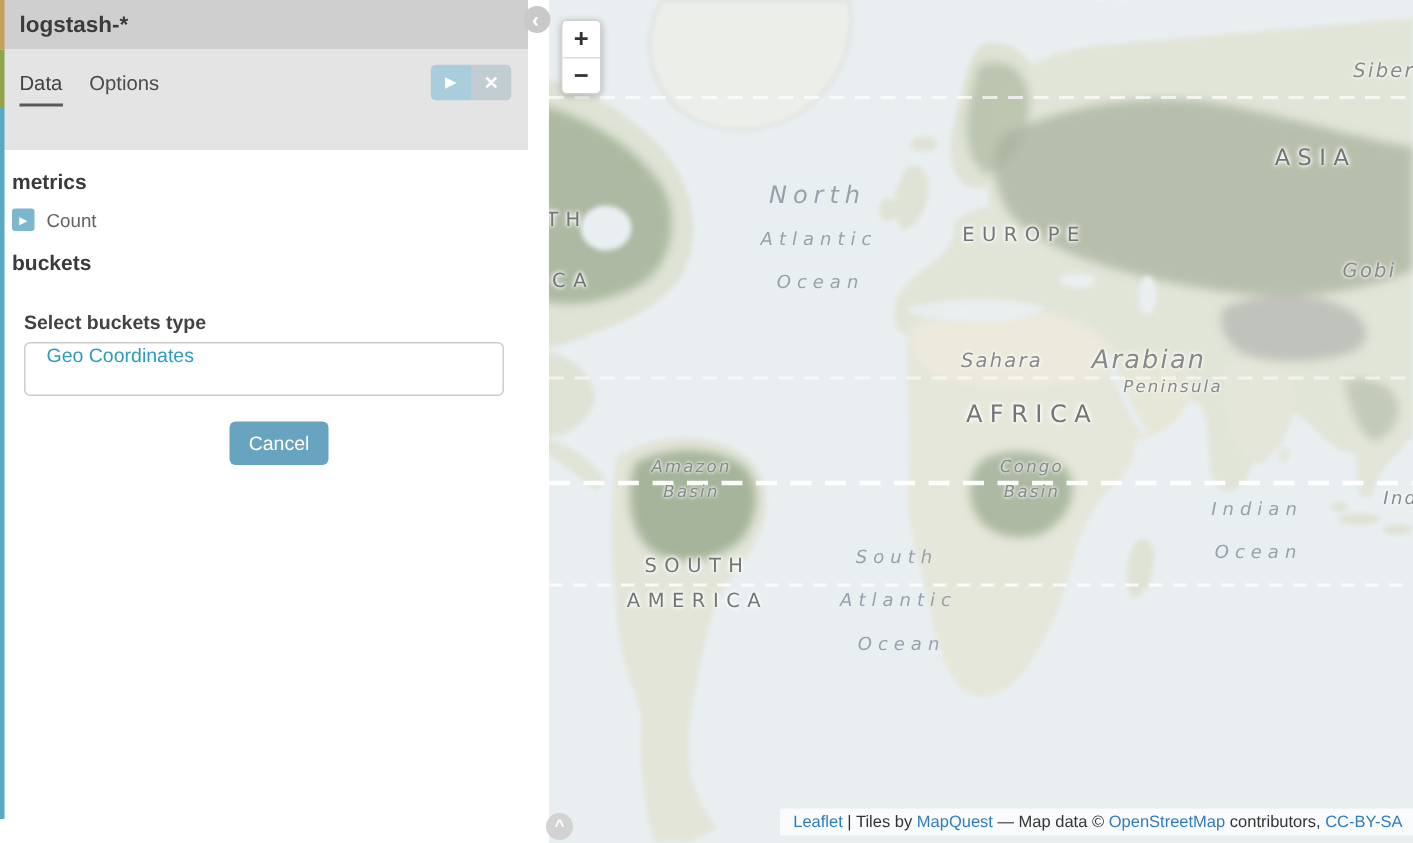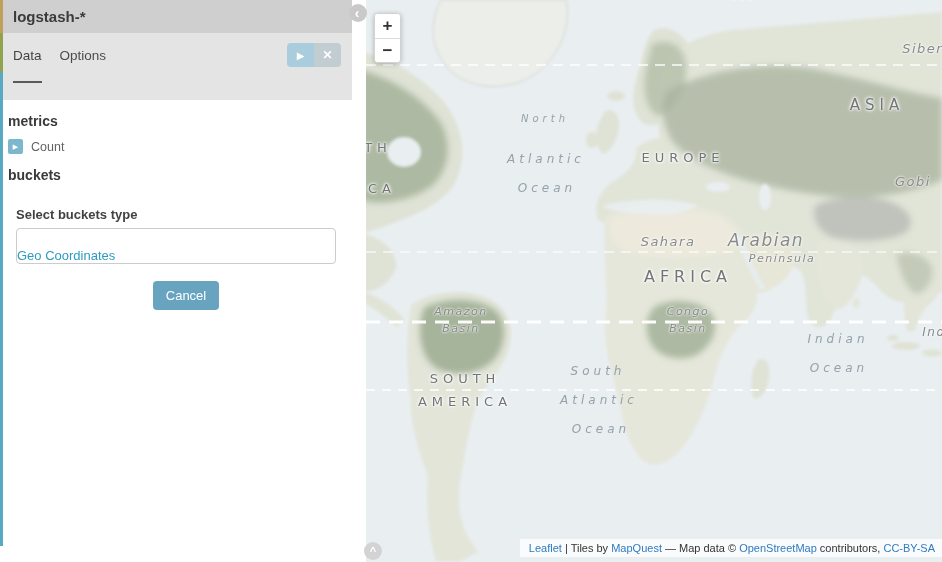--- a/index.html
+++ b/index.html
@@ -13,42 +13,42 @@
   .stripe-gold  { top:0;   height:33px;  }
   .stripe-olive { top:33px; height:39px; }
   .stripe-teal  { top:72px; height:474px; }
 
   .vis-header { height:33px; background:#cfcfcf; display:flex; align-items:center;
                 padding-left:13px; font-weight:bold; font-size:15px; color:#3b3b3b; }
 
   .tab-bar { height:67px; background:#e4e4e4; position:relative; }
   .tabs { position:absolute; left:13px; top:15px; display:flex; gap:18px;
           font-size:13.5px; color:#4c4c4c; }
-  .tab { padding-bottom:18px; border-bottom:2px solid transparent; cursor:pointer; }
+  .tab { padding-bottom:6px; border-bottom:2px solid transparent; cursor:pointer; }
   .tab.active { border-bottom-color:#58595b; color:#434343; }
 
   .btn-group { position:absolute; right:11px; top:10px; display:flex;
                border-radius:4px; overflow:hidden; }
   .btn-apply, .btn-discard { width:27px; height:24px; display:flex; align-items:center;
                justify-content:center; color:#fff; border:none; cursor:pointer; }
   .btn-apply   { background:#a9cddc; font-size:10px; }
   .btn-discard { background:#c2cdd2; font-size:12px; font-weight:bold; }
 
   .section-title { font-weight:bold; font-size:14px; color:#3a3a3a; margin:13px 0 0 8px; }
   .agg-row { display:flex; align-items:center; margin:10px 8px 0 8px; }
   .agg-toggle { width:15px; height:15px; background:#7db7ce; border-radius:2px; color:#fff;
                 font-size:7px; display:flex; align-items:center; justify-content:center;
                 margin-right:8px; cursor:pointer; flex:0 0 auto; }
   .agg-label { font-weight:bold; font-size:13px; color:#454545; flex:1; }
   .agg-value { font-size:12.5px; color:#636363; margin-right:2px; }
 
   .bucket-form { margin:24px 16px 0 16px; }
   .form-label { font-weight:bold; font-size:13px; color:#424242; margin-bottom:6px; }
   .select-box { border:1px solid #cccccc; border-radius:4px; height:36px; display:flex;
-                align-items:flex-end; background:#fff; cursor:pointer; }
+                align-items:flex-start; padding-left:14px; background:#fff; cursor:pointer; }
   .select-link { color:#2d9bbf; font-size:13px; text-decoration:none; }
   .cancel-row { display:flex; justify-content:center; margin-top:17px; }
   .cancel-btn { background:#68a4bf; color:#fff; border:none; border-radius:4px;
                 font-size:13px; padding:7px 13px; cursor:pointer;margin-left:20px; }
 
   
   .collapse-toggle { position:absolute; left:349px; top:4px; width:18px; height:18px;
                 border-radius:50%; background:#c9c9c9; color:#fff; display:flex;
                 align-items:center; justify-content:center; font-size:14px; font-weight:bold;
                 z-index:30; cursor:pointer; padding-right:2px; }
@@ -211,21 +211,21 @@
       <line x1="0" y1="65" x2="576" y2="65" stroke="#ffffff" stroke-width="2" stroke-dasharray="10 7" opacity="0.7"></line>
       <line x1="0" y1="252" x2="576" y2="252" stroke="#ffffff" stroke-width="2" stroke-dasharray="10 7" opacity="0.55"></line>
       <line x1="0" y1="322" x2="576" y2="322" stroke="#ffffff" stroke-width="3" stroke-dasharray="14 9" opacity="0.95"></line>
       <line x1="0" y1="390" x2="576" y2="390" stroke="#ffffff" stroke-width="2" stroke-dasharray="9 7" opacity="0.8"></line>
     </svg>
 
     <div>
         <span class="map-label kind-region" style="left: 377px; top: -4px; font-size: 11px;">Sea</span>
         <span class="map-label kind-region" style="left: 564px; top: 48px; font-size: 13px;">Siberia</span>
         <span class="map-label kind-continent" style="left: 511px; top: 105px; font-size: 15px;">ASIA</span>
-        <span class="map-label kind-ocean" style="left: 179px; top: 118px; font-size: 10px;">North</span>
+        <span class="map-label kind-ocean" style="left: 179px; top: 130px; font-size: 16px;">North</span>
         <span class="map-label kind-continent" style="left: 12px; top: 147px; font-size: 13px;">TH</span>
         <span class="map-label kind-continent" style="left: 317px; top: 157px; font-size: 13px;">EUROPE</span>
         <span class="map-label kind-ocean" style="left: 180px; top: 159px; font-size: 12px;">Atlantic</span>
         <span class="map-label kind-region" style="left: 547px; top: 181px; font-size: 13px;">Gobi</span>
         <span class="map-label kind-continent" style="left: 16px; top: 188px; font-size: 13px;">CA</span>
         <span class="map-label kind-ocean" style="left: 181px; top: 188px; font-size: 12px;">Ocean</span>
         <span class="map-label kind-region" style="left: 302px; top: 241px; font-size: 13px;">Sahara</span>
         <span class="map-label kind-region" style="left: 400px; top: 240px; font-size: 17px;">Arabian</span>
         <span class="map-label kind-region" style="left: 416px; top: 258px; font-size: 11px;">Peninsula</span>
         <span class="map-label kind-continent" style="left: 322px; top: 276px; font-size: 16px;">AFRICA</span>

